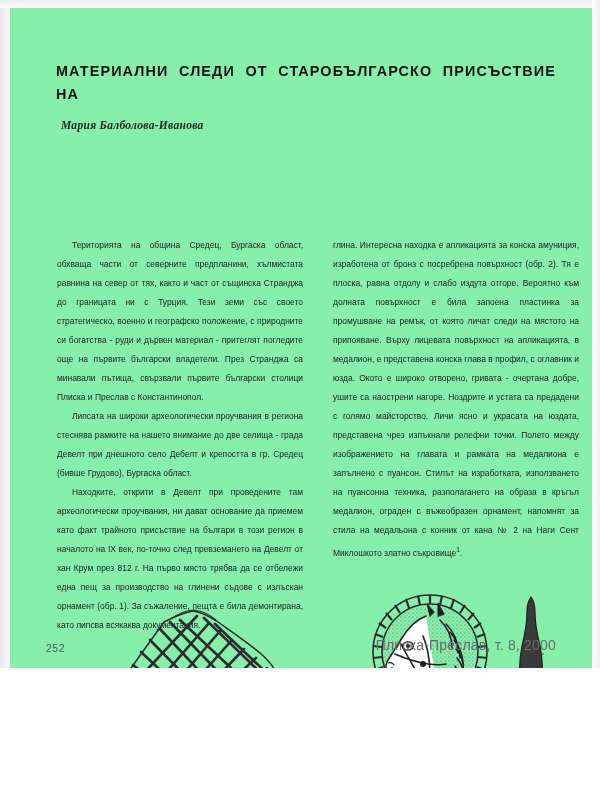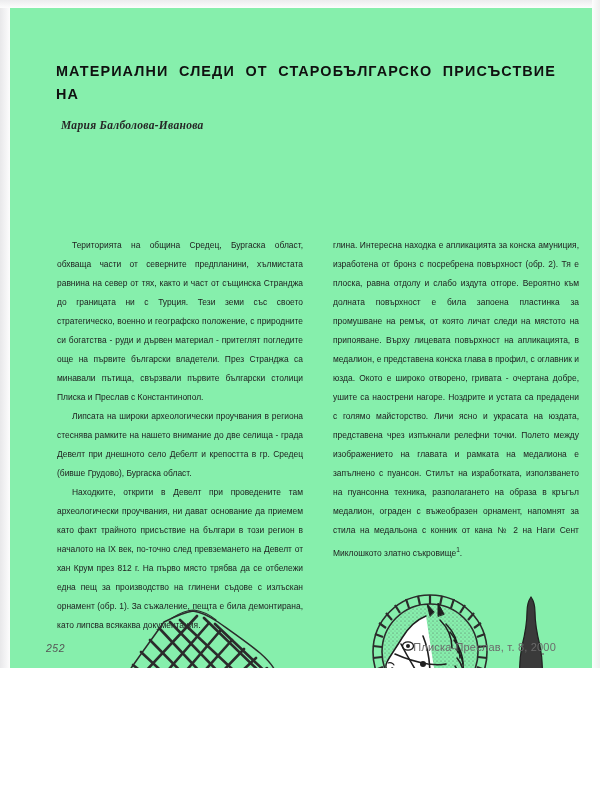--- a/index.html
+++ b/index.html
@@ -114,27 +114,26 @@
   .cap2 { left: 345px; top: 740px; width: 240px; }
 
   
   .footer-page {
     position: absolute;
     left: 46px;
     bottom: 14px;
     font-size: 10.5px;
     color: #555;
     letter-spacing: 0.5px;
-    font-style: italic;
   }
   .footer-ref {
     position: absolute;
     right: 44px;
     bottom: 15px;
-    font-size: 11px;
+    font-size: 14px;
     color: #6b6b6b;
     letter-spacing: 0.2px;
   }
   svg { display: block; }
 </style>
 </head>
 <body>
 
 <div class="page">
 

